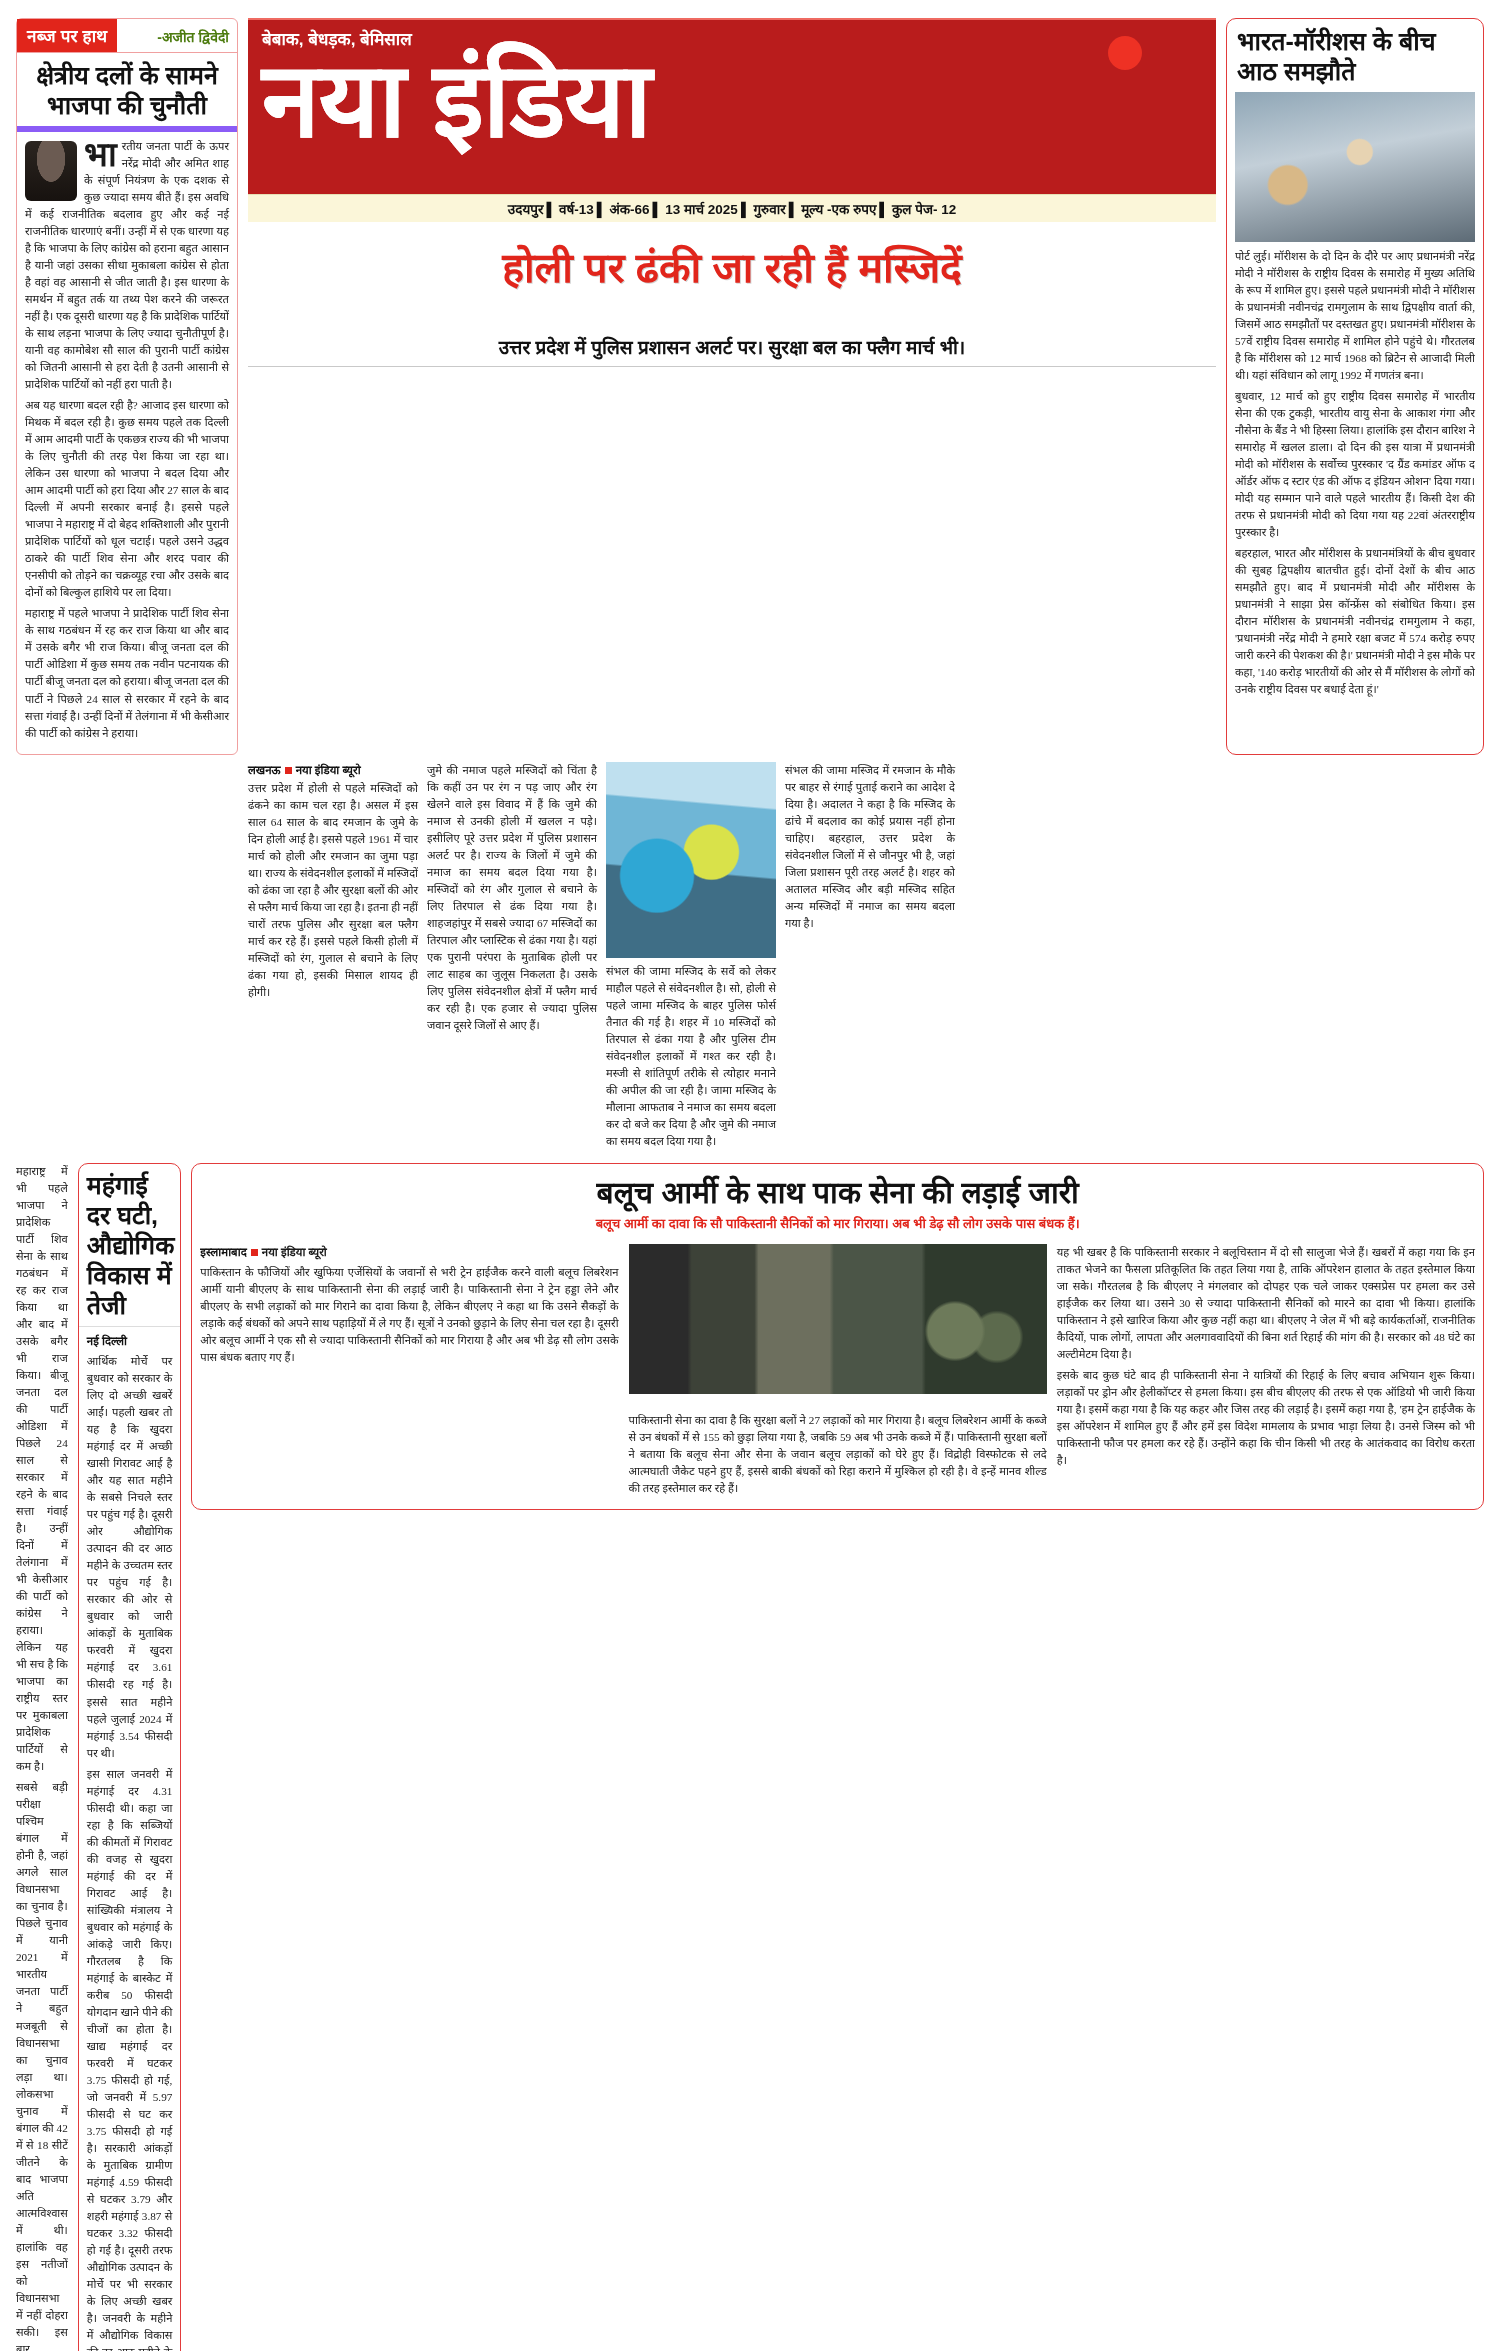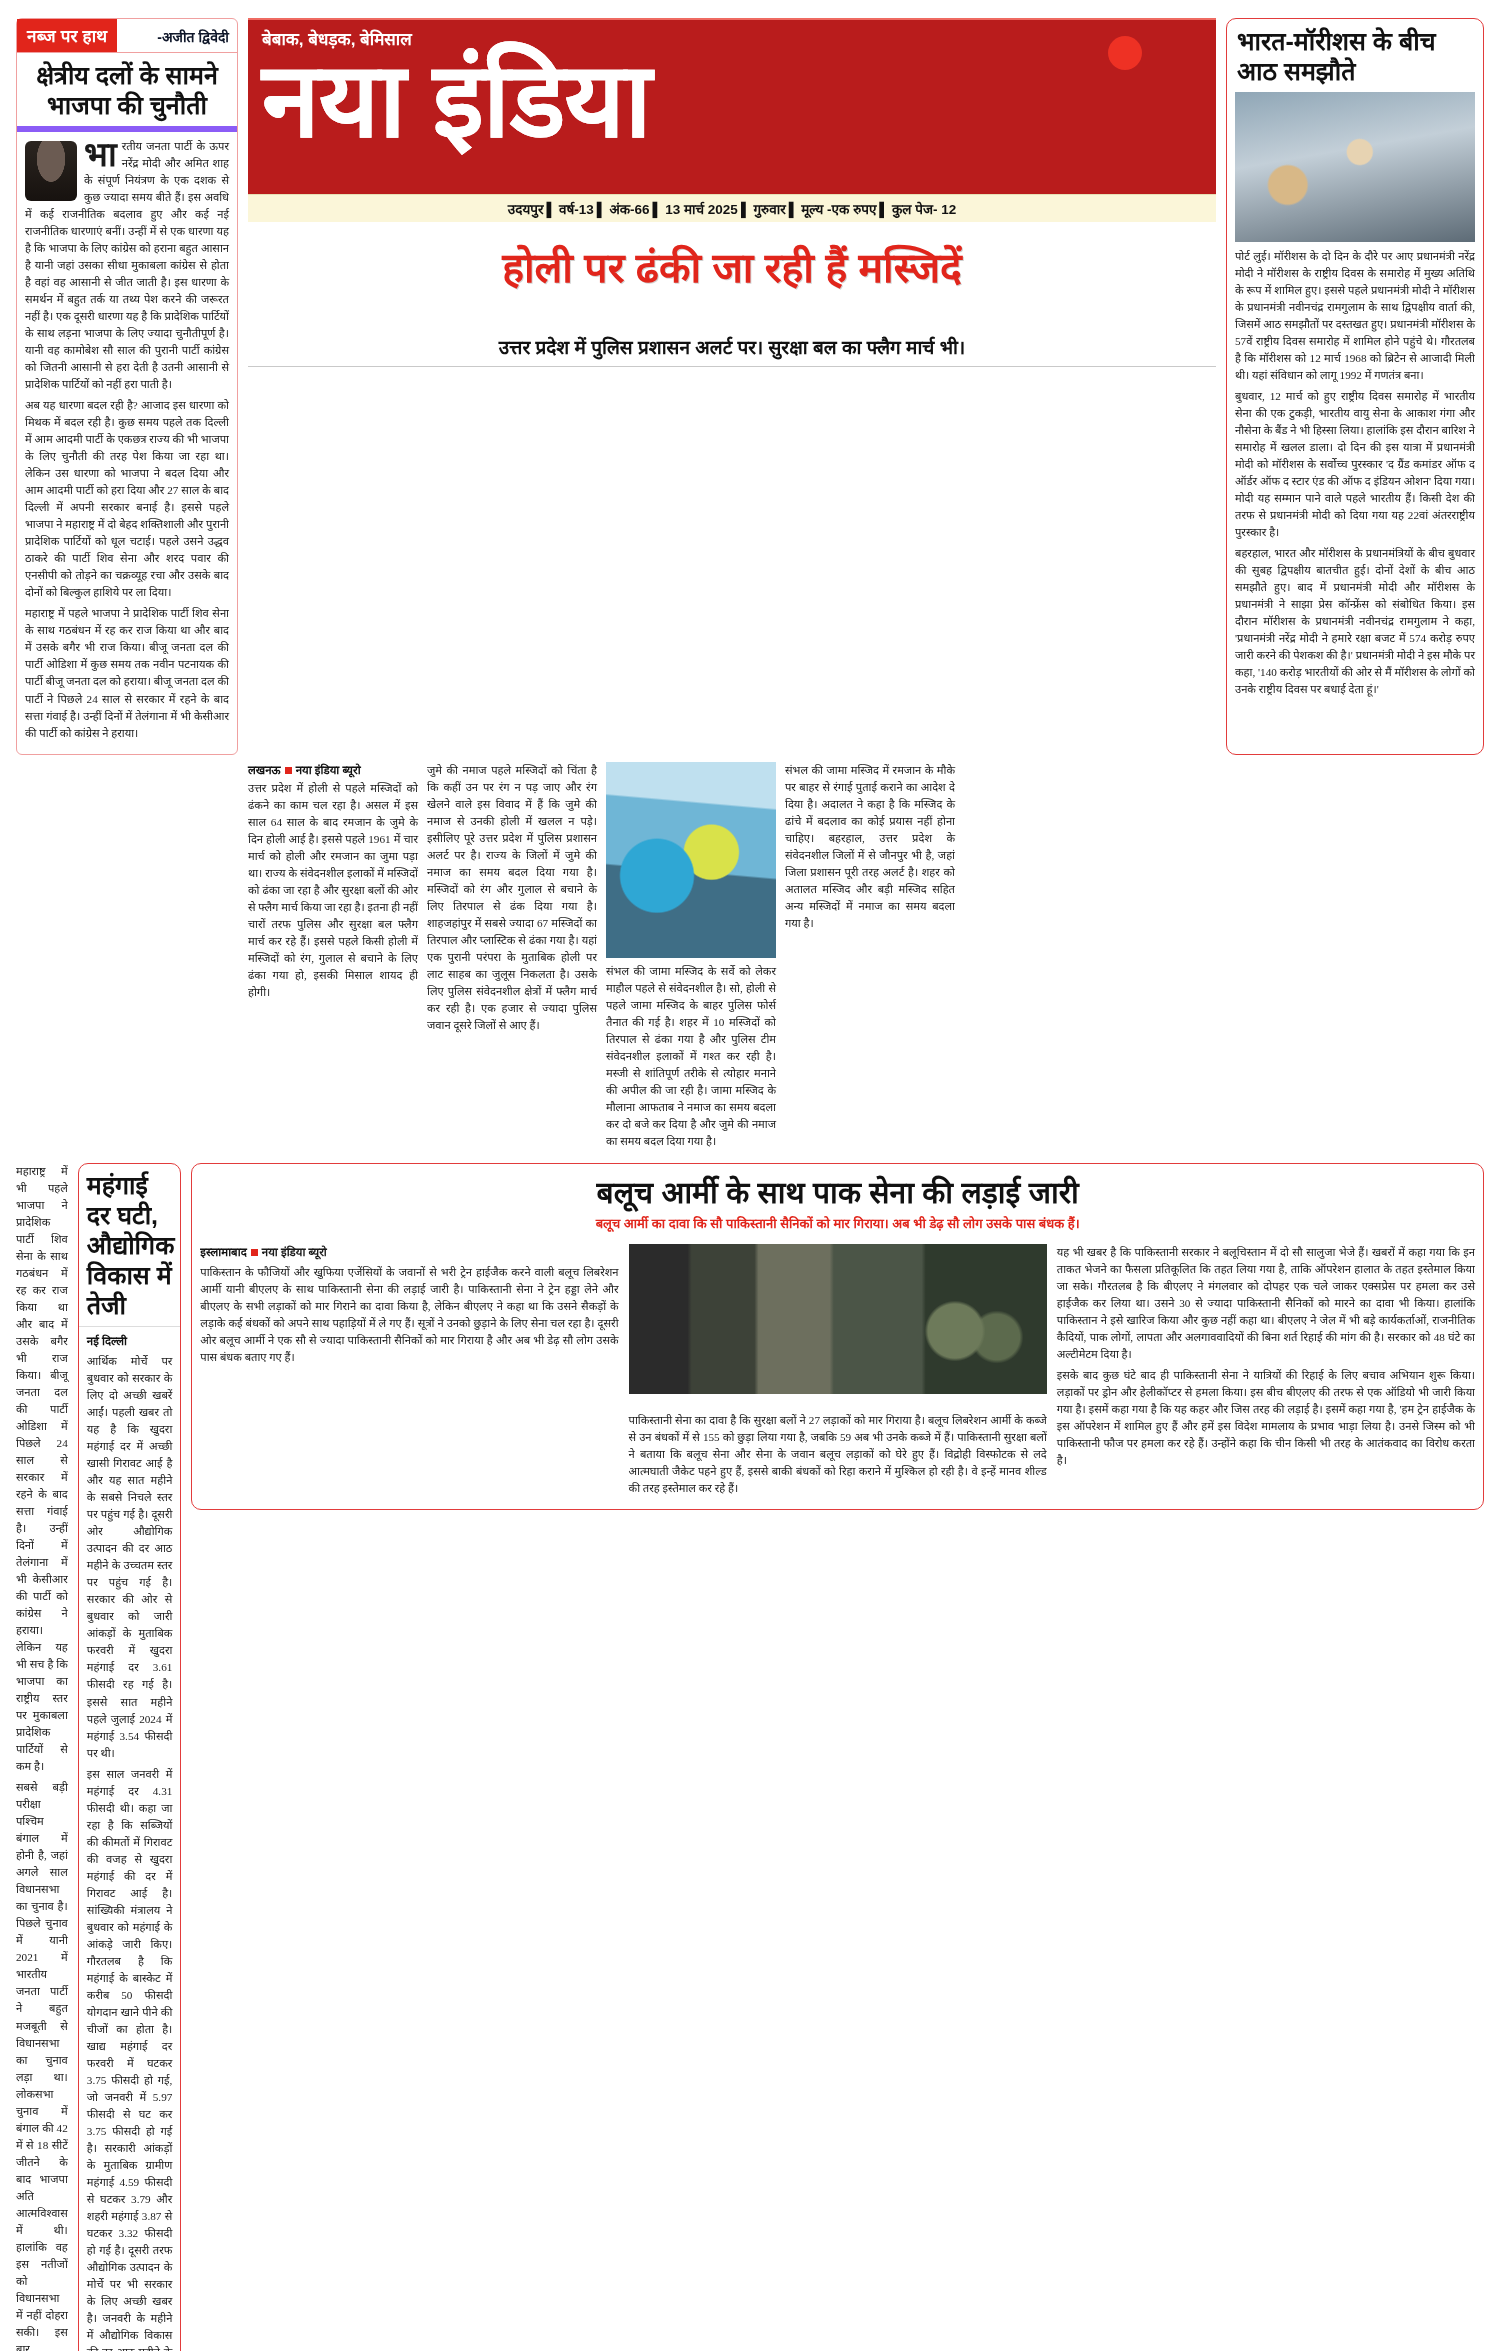--- a/index.html
+++ b/index.html
@@ -30,21 +30,21 @@
   
   .opinion { width:222px; border:1.6px solid #f0a0a0; border-radius:6px; padding:0; position:relative; background:#fff; }
   .op-head { display:flex; align-items:stretch; height:34px; border-bottom:1.6px solid #f0a0a0;}
   .op-tag {
     background:#e1251b; color:#fff; font-family:"Liberation Sans",sans-serif;
     font-weight:bold; font-size:17px; padding:5px 10px 4px 10px; letter-spacing:.2px;
     flex:0 0 auto;
   }
   .op-author {
     flex:1; text-align:right; font-family:"Liberation Sans",sans-serif;
-    font-weight:bold; font-size:14px; padding:8px 8px 0 0; color:#0f172a;
+    font-weight:bold; font-size:14px; padding:8px 8px 0 0; color:#4d7c0f;
   }
   .op-title {
     font-family:"Liberation Sans",sans-serif; font-weight:bold;
     font-size:25px; line-height:1.18; text-align:center; padding:8px 6px 6px 6px;
     border-bottom:6px solid #8b5cf6;
   }
   .op-body { padding:6px 8px 8px 8px; }
   .op-photo {
     width:52px; height:60px; float:left; margin:3px 7px 2px 0;
     border-radius:6px;

